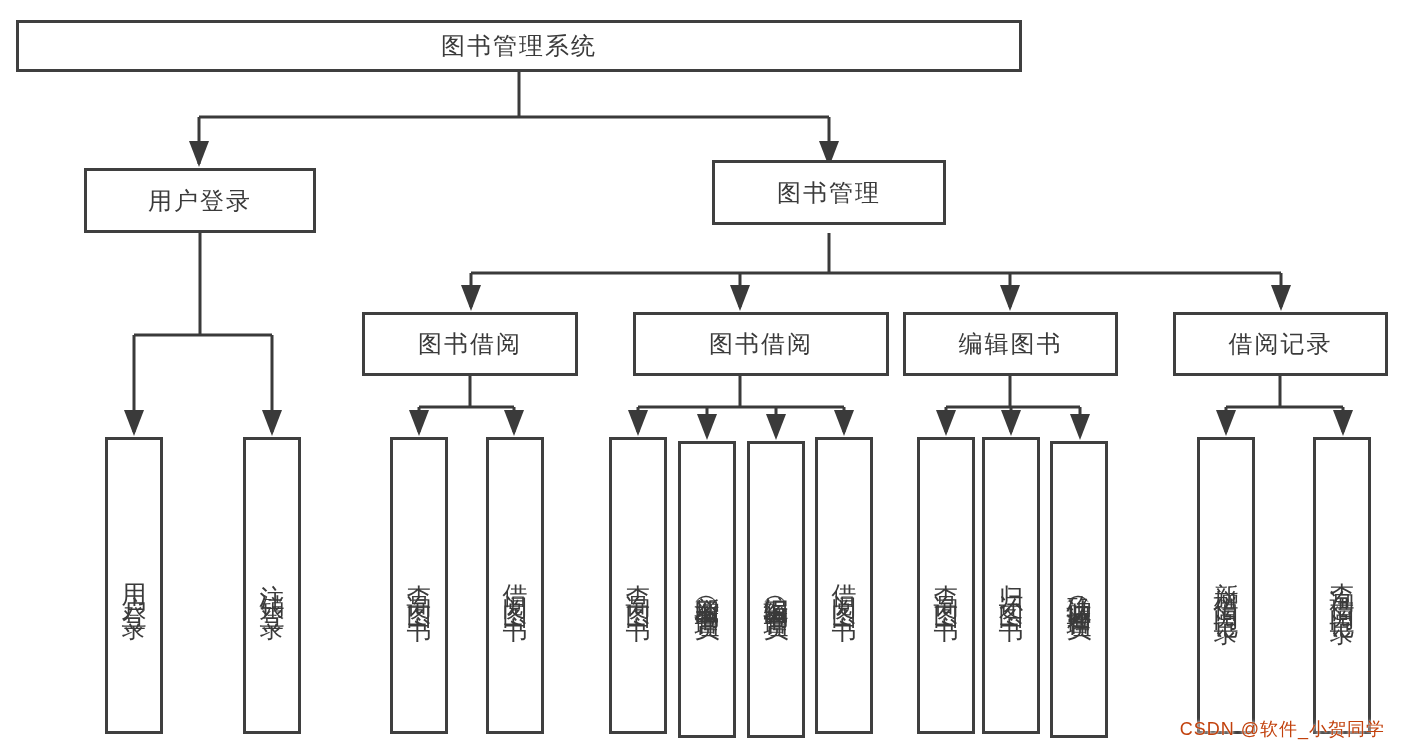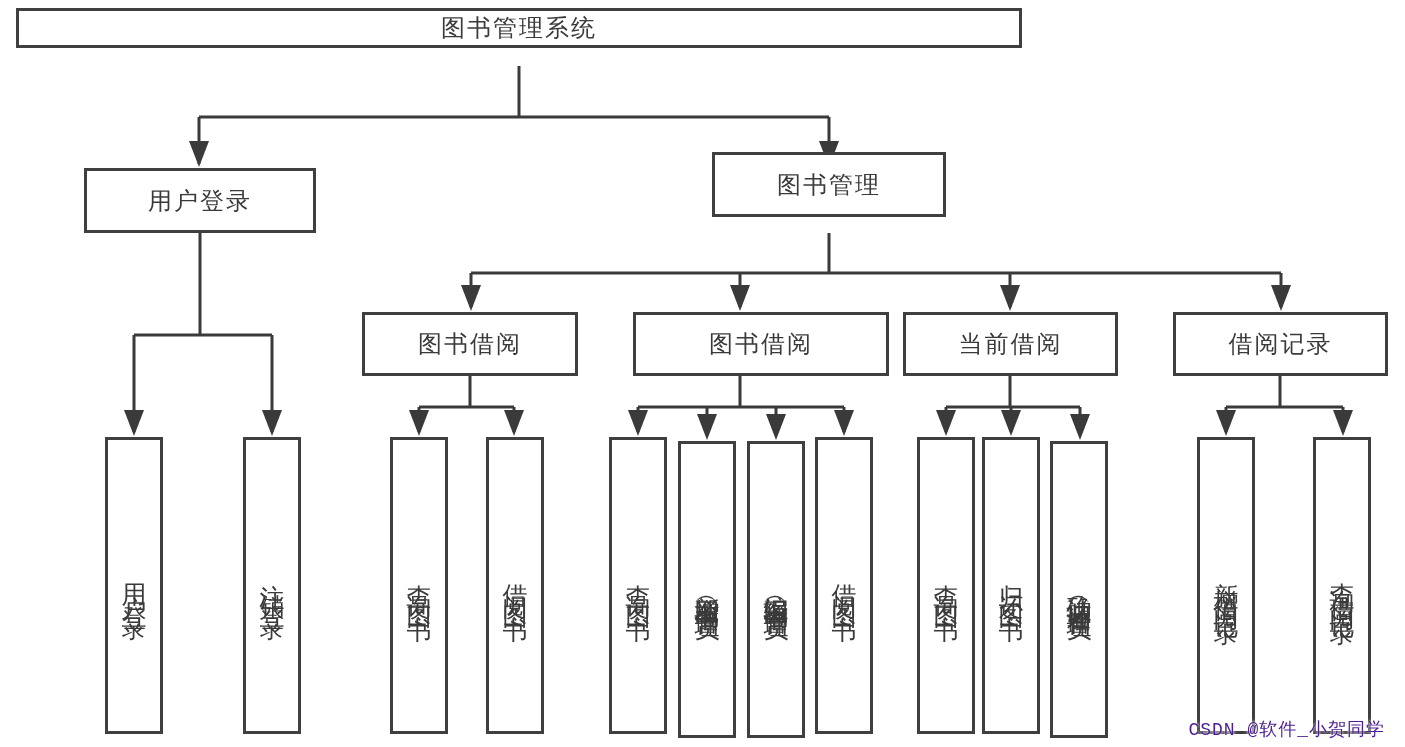--- a/index.html
+++ b/index.html
@@ -15,23 +15,22 @@
   .hbox .lbl{font-size:24px;letter-spacing:2px;white-space:nowrap;}
   .vbox{width:58px;height:297px;}
   .vbox .lbl{
     writing-mode:vertical-rl;text-orientation:mixed;
     font-size:25px;letter-spacing:3px;line-height:1;
   }
   .vbox .lbl.sp-wide{letter-spacing:11px;}
   .vbox .lbl.sp-mid{letter-spacing:8px;}
   .watermark{
     position:absolute;top:717px;right:20px;z-index:5;
-    font-size:18px;color:#4c1d95;letter-spacing:1px;white-space:nowrap;
+    font-size:18px;color:#c2410c;letter-spacing:1px;white-space:nowrap;
     text-shadow:0 0 2px #ffffff,0 0 4px #ffffff;
-    font-family:Liberation Mono, monospace;
   }
 </style>
 </head>
 <body>
 
 <div class="canvas">
 
   <svg class="wires" width="1405" height="747" viewBox="0 0 1405 747">
     <g stroke="#3a3a3a" stroke-width="3" fill="none">
       <path d="M519 66 V117 M199 117 H829 M199 117 V164 M829 117 V164"></path>
@@ -58,39 +57,39 @@
       <polygon points="766,414 786,414 776,440"></polygon>
       <polygon points="834,410 854,410 844,436"></polygon>
       <polygon points="936,410 956,410 946,436"></polygon>
       <polygon points="1001,410 1021,410 1011,436"></polygon>
       <polygon points="1070,414 1090,414 1080,440"></polygon>
       <polygon points="1216,410 1236,410 1226,436"></polygon>
       <polygon points="1333,410 1353,410 1343,436"></polygon>
     </g>
   </svg>
 
-  <div class="hbox" style="left:16px;top:8px;width:1006px;height:40px">
+  <div class="hbox" style="left:16px;top:20px;width:1006px;height:52px">
     <span class="lbl">图书管理系统</span>
   </div>
 
   <div class="hbox" style="left:84px;top:168px;width:232px;height:65px">
     <span class="lbl">用户登录</span>
   </div>
-  <div class="hbox" style="left:712px;top:152px;width:234px;height:65px">
+  <div class="hbox" style="left:712px;top:160px;width:234px;height:65px">
     <span class="lbl">图书管理</span>
   </div>
 
   <div class="hbox" style="left:362px;top:312px;width:216px;height:64px">
     <span class="lbl">图书借阅</span>
   </div>
   <div class="hbox" style="left:633px;top:312px;width:256px;height:64px">
     <span class="lbl">图书借阅</span>
   </div>
   <div class="hbox" style="left:903px;top:312px;width:215px;height:64px">
-    <span class="lbl">当前借阅</span>
+    <span class="lbl">编辑图书</span>
   </div>
   <div class="hbox" style="left:1173px;top:312px;width:215px;height:64px">
     <span class="lbl">借阅记录</span>
   </div>
 
   <div class="vbox" style="left:105px;top:437px">
     <span class="lbl sp-wide">用户登录</span>
   </div>
   <div class="vbox" style="left:243px;top:437px">
     <span class="lbl sp-wide">注销登录</span>

